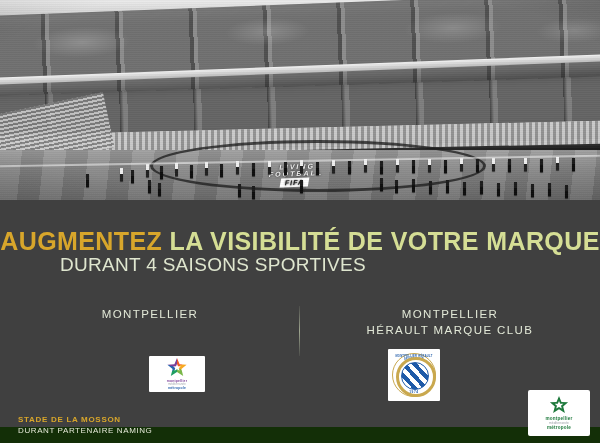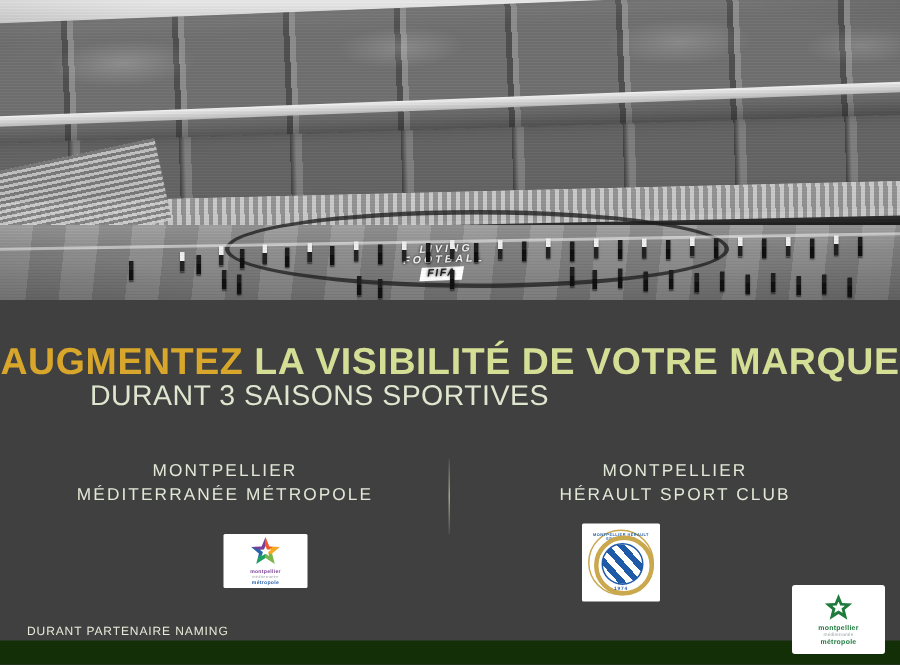--- a/index.html
+++ b/index.html
@@ -307,34 +307,33 @@
     <div class="photo-grain"></div>
     <div class="photo-vig"></div>
   </div>
 
   <div class="panel">
 
     <div class="headline">
       <span class="gold">AUGMENTEZ</span><span> LA VISIBILITÉ DE VOTRE MARQUE</span>
     </div>
 
-    <div class="subheadline">DURANT 3 SAISONS SPORTIVES</div>
+    <div class="subheadline">DURANT 4 SAISONS SPORTIVES</div>
 
 
     <div class="columns">
       <div class="divider"></div>
 
       <div class="col left">
         <div class="l1">MONTPELLIER</div>
-        <div class="l2">MÉDITERRANÉE MÉTROPOLE</div>
       </div>
 
       <div class="col right">
         <div class="l1">MONTPELLIER</div>
-        <div class="l2">HÉRAULT SPORT CLUB</div>
+        <div class="l2">HÉRAULT MARQUE CLUB</div>
       </div>
 
       <div class="mmm-card">
         <div class="star-wrap">
           <div class="star-mask"></div>
           <div class="star-hole"></div>
         </div>
         <div class="t1">montpellier</div>
         <div class="t2">méditerranée</div>
         <div class="t3">métropole</div>
@@ -344,20 +343,21 @@
         <div class="crest">
           <div class="crest-txt-top">MONTPELLIER HÉRAULT SPORT CLUB</div>
           <div class="crest-ring"></div>
           <div class="crest-inner"></div>
           <div class="crest-txt-bot">1974</div>
         </div>
       </div>
     </div>
 
     <div class="naming">
+      <div class="n1">STADE DE LA MOSSON</div>
       <div class="n2">DURANT PARTENAIRE NAMING</div>
     </div>
 
     <div class="badge">
       <div class="badge-star"></div>
       <div class="b1">montpellier</div>
       <div class="b2">méditerranée</div>
       <div class="b3">métropole</div>
     </div>
 

